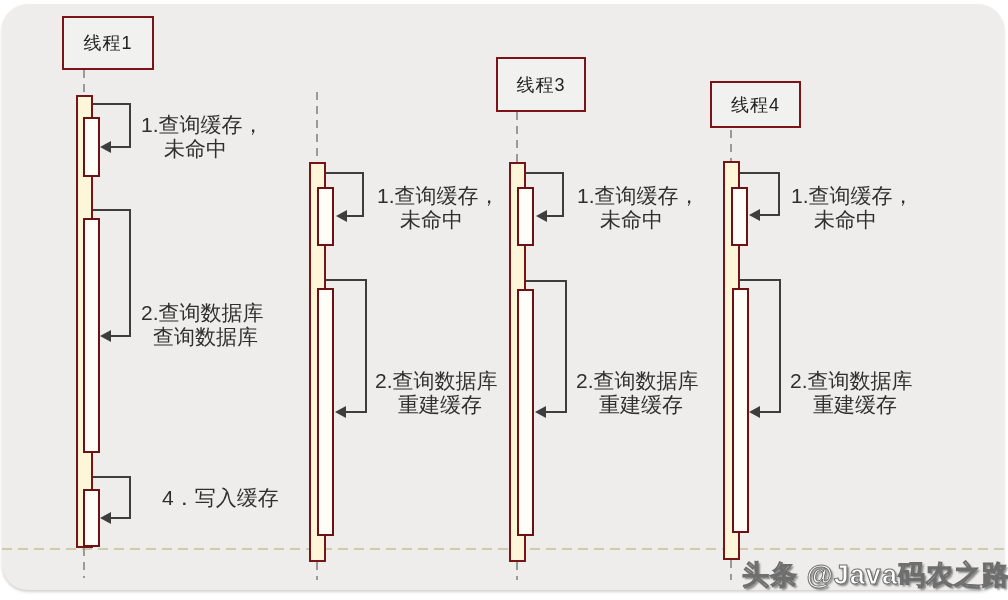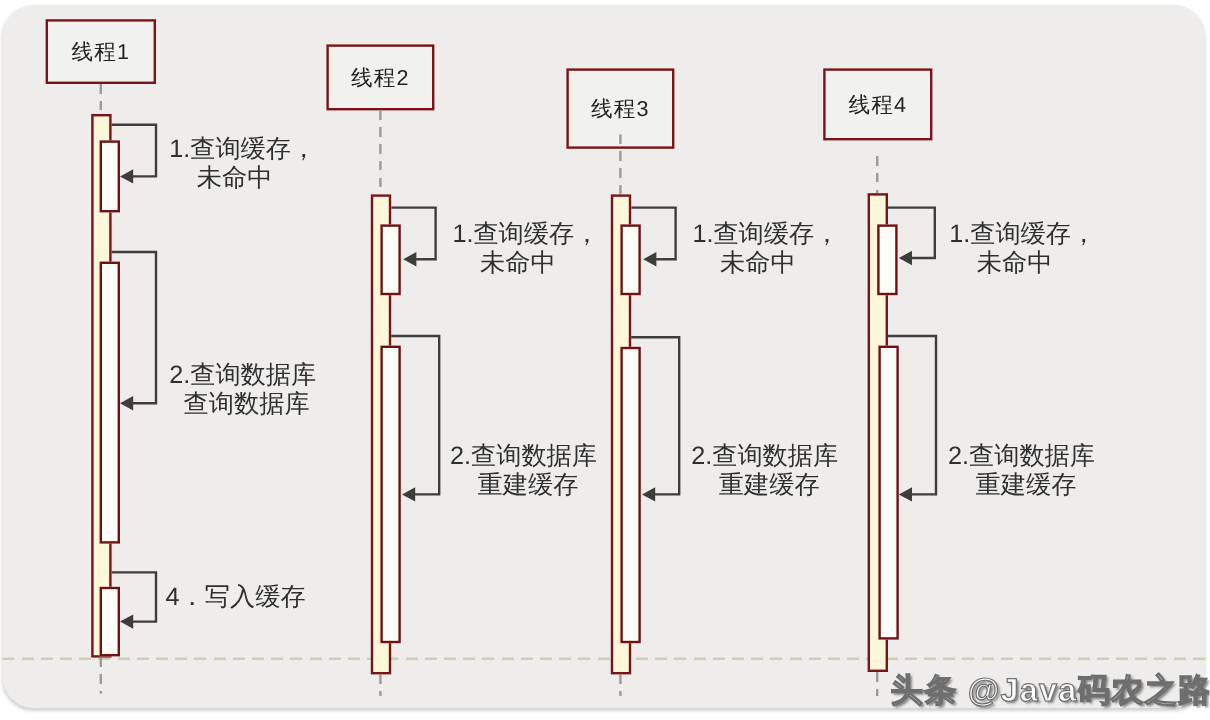--- a/index.html
+++ b/index.html
@@ -4,21 +4,21 @@
 <style>
   html,body{margin:0;padding:0;background:#ffffff;}
   .page{position:relative;width:1008px;height:600px;overflow:hidden;background:#ffffff;
         font-family:"Liberation Sans","DejaVu Sans",sans-serif;}
   .panel{position:absolute;left:2px;top:4px;width:1002px;height:586px;background:#eeedeb;
          border-radius:26px;box-shadow:0 2px 3px rgba(0,0,0,0.18);}
   .hsep{position:absolute;left:2px;top:548px;width:1002px;height:2px;
         background:repeating-linear-gradient(90deg,#cdcdab 0 10px,transparent 10px 16px);}
   .tbox{position:absolute;border:2px solid #7c1417;background:#f1f1ef;box-sizing:border-box;
         display:flex;align-items:center;justify-content:center;font-size:18px;color:#222222;
-        letter-spacing:1px;}
+        letter-spacing:1px;margin-left:24px;}
   .lifeline{position:absolute;width:2px;
         background:repeating-linear-gradient(180deg,#9a9a9a 0 8px,transparent 8px 14px);}
   .bar{position:absolute;box-sizing:border-box;width:17px;}
   .bar.outer{background:#fdf6d9;border:2px solid #761418;}
   .bar.nested{background:#fffdf8;border:2px solid #6d1113;}
   .hook{position:absolute;}
   .msg{position:absolute;font-size:21px;line-height:24px;color:#2f2f2f;white-space:nowrap;}
   .msg .l2{padding-left:23px;}
   .msg .l2.sm{padding-left:12px;}
   .watermark{position:absolute;left:742px;top:557px;font-size:27px;font-weight:600;color:#ffffff;
@@ -56,27 +56,24 @@
   </svg>
 
   <div class="msg" style="left:141px;top:113px">
     <div>1.查询缓存，</div>
     <div class="l2">未命中</div>
   </div>
   <div class="msg" style="left:141px;top:301px">
     <div>2.查询数据库</div>
     <div class="l2 sm">查询数据库</div>
   </div>
-  <div class="msg" style="left:138px;top:486px">
+  <div class="msg" style="left:162px;top:486px">
     <div>4．写入缓存</div>
   </div>
 
-  <div class="tbox" style="left:272px;top:37px;width:90px;height:55px">
-    <span>线程2</span>
-  </div>
   <div class="lifeline" style="left:316px;top:92px;height:70px"></div>
   <div class="lifeline" style="left:316px;top:562px;height:18px"></div>
   <div class="bar outer" style="left:309px;top:162px;height:400px"></div>
   <div class="bar nested" style="left:317px;top:187px;height:59px"></div>
   <div class="bar nested" style="left:317px;top:288px;height:248px"></div>
 
   <svg class="hook" style="left:326px;top:170px" width="41" height="55">
     <path d="M0,3 H37 V46 H20" fill="none" stroke="#3d3d3d" stroke-width="2"></path>
     <polygon points="10,46 21,40 21,52" fill="#3d3d3d"></polygon>
   </svg>
@@ -87,21 +84,21 @@
 
   <div class="msg" style="left:377px;top:184px">
     <div>1.查询缓存，</div>
     <div class="l2">未命中</div>
   </div>
   <div class="msg" style="left:375px;top:369px">
     <div>2.查询数据库</div>
     <div class="l2">重建缓存</div>
   </div>
 
-  <div class="tbox" style="left:472px;top:57px;width:90px;height:67px">
+  <div class="tbox" style="left:472px;top:57px;width:90px;height:55px">
     <span>线程3</span>
   </div>
   <div class="lifeline" style="left:516px;top:112px;height:50px"></div>
   <div class="lifeline" style="left:516px;top:562px;height:18px"></div>
   <div class="bar outer" style="left:509px;top:162px;height:400px"></div>
   <div class="bar nested" style="left:517px;top:187px;height:59px"></div>
   <div class="bar nested" style="left:517px;top:289px;height:247px"></div>
 
   <svg class="hook" style="left:526px;top:170px" width="41" height="55">
     <path d="M0,3 H37 V46 H20" fill="none" stroke="#3d3d3d" stroke-width="2"></path>
@@ -114,21 +111,21 @@
 
   <div class="msg" style="left:577px;top:184px">
     <div>1.查询缓存，</div>
     <div class="l2">未命中</div>
   </div>
   <div class="msg" style="left:576px;top:369px">
     <div>2.查询数据库</div>
     <div class="l2">重建缓存</div>
   </div>
 
-  <div class="tbox" style="left:686px;top:57px;width:91px;height:60px">
+  <div class="tbox" style="left:686px;top:81px;width:91px;height:47px">
     <span>线程4</span>
   </div>
   <div class="lifeline" style="left:730px;top:130px;height:31px"></div>
   <div class="lifeline" style="left:730px;top:560px;height:20px"></div>
   <div class="bar outer" style="left:723px;top:161px;height:399px"></div>
   <div class="bar nested" style="left:731px;top:187px;height:59px"></div>
   <div class="bar nested" style="left:732px;top:288px;height:245px"></div>
 
   <svg class="hook" style="left:739px;top:170px" width="44" height="54">
     <path d="M1,3 H40 V45 H20" fill="none" stroke="#3d3d3d" stroke-width="2"></path>

